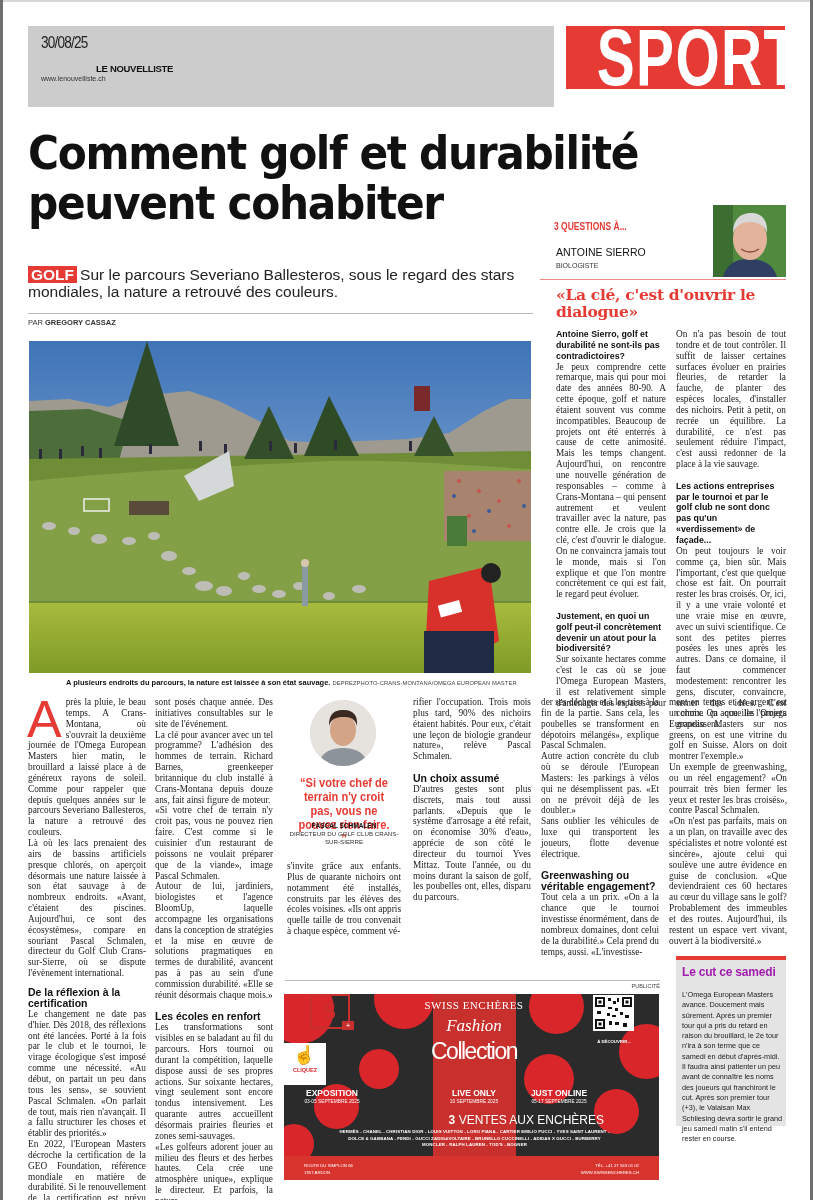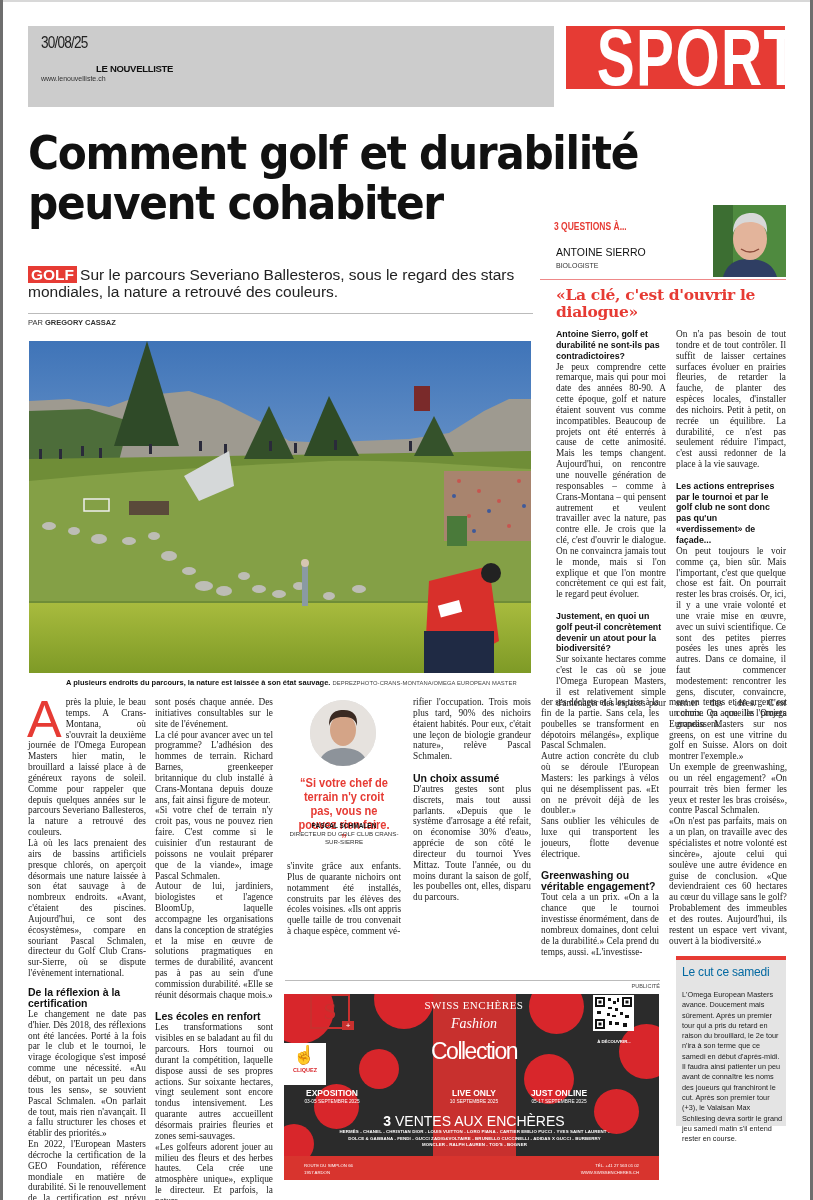--- a/index.html
+++ b/index.html
@@ -54,42 +54,42 @@
   .pq-role { position: absolute; left: 287px; top: 830px; width: 114px; text-align: center; font-family: "Liberation Sans", sans-serif; font-size: 6.2px; line-height: 7.5px; color: #333; }
 
   
   .ad-rule { position: absolute; left: 285px; top: 980px; width: 375px; height: 1px; background: #bbb; }
   .ad-label { position: absolute; left: 600px; top: 983px; width: 60px; text-align: right; font-family: "Liberation Sans", sans-serif; font-size: 5.5px; color: #444; }
   .ad { position: absolute; left: 284px; top: 994px; width: 375px; height: 186px; overflow: hidden; background: #2b2b2b; font-family: "Liberation Sans", sans-serif; color: #fff; }
   .ad .blob { position: absolute; border-radius: 50%; background: #d8262b; }
   .ad .strip { position: absolute; left: 149px; top: 0; width: 83px; height: 186px; background: #c8302e; }
   .ad .footer { position: absolute; left: 0; top: 162px; width: 375px; height: 24px; background: #d8342e; }
   .ad-brand { position: absolute; left: 95px; top: 5px; width: 190px; text-align: center; font-family: "Liberation Serif", serif; font-size: 11px; letter-spacing: 0.5px; color: #fff; }
-  .ad-fashion { position: absolute; left: 95px; top: 22px; width: 190px; text-align: center; font-family: "Liberation Serif", serif; font-style: italic; font-size: 14px; color: #fff; }
+  .ad-fashion { position: absolute; left: 95px; top: 22px; width: 190px; text-align: center; font-family: "Liberation Serif", serif; font-style: italic; font-size: 17px; color: #fff; }
   .ad-collection { position: absolute; left: 95px; top: 44px; width: 190px; text-align: center; font-family: "Liberation Sans", sans-serif; font-size: 23px; letter-spacing: -1.5px; color: #fff; }
   .ad-event { position: absolute; top: 94px; text-align: center; }
   .ad-event .t { font-weight: bold; font-size: 8.5px; color: #fff; }
   .ad-event .d { font-size: 4.8px; color: #fff; margin-top: 1px; }
-  .ad-ventes { position: absolute; left: 60px; top: 119px; width: 260px; text-align: center; font-size: 14px; color: #fff; }
+  .ad-ventes { position: absolute; left: 60px; top: 119px; width: 260px; text-align: right; font-size: 12px; color: #fff; }
   .ad-ventes b { font-weight: bold; }
   .ad-brands { position: absolute; left: 53px; top: 135px; width: 275px; text-align: center; font-size: 4.4px; line-height: 6.6px; font-weight: bold; color: #fff; letter-spacing: 0.1px; }
   .ad-addr { position: absolute; left: 20px; top: 168px; font-size: 4.3px; line-height: 7px; color: #fff; }
   .ad-contact { position: absolute; right: 20px; top: 168px; text-align: right; font-size: 4.3px; line-height: 7px; color: #fff; }
   .ad-logo { position: absolute; left: 26px; top: 0; width: 40px; height: 35px; border: 2px solid #c8302e; color: #c8302e; font-family: "Liberation Serif", serif; font-size: 24px; text-align: center; line-height: 30px; }
   .ad-logo-plus { position: absolute; left: 58px; top: 27px; width: 12px; height: 9px; background: #c8302e; color: #fff; font-size: 8px; line-height: 9px; text-align: center; }
   .ad-click { position: absolute; left: 0; top: 49px; width: 42px; height: 42px; background: #fff; text-align: center; }
   .ad-click .hand { font-size: 18px; color: #d8262b; line-height: 24px; }
   .ad-click .lbl { font-size: 5.5px; font-weight: bold; color: #d8262b; }
   .ad-qr { position: absolute; left: 309px; top: 1px; width: 41px; height: 36px; background: #fff; }
   .ad-discover { position: absolute; left: 300px; top: 45px; width: 60px; text-align: center; font-size: 4.3px; font-weight: bold; color: #fff; }
 
   
   .box { position: absolute; left: 676px; top: 957px; width: 110px; height: 169px; background: #e4e4e4; }
   .box-bar { position: absolute; left: 676px; top: 956px; width: 110px; height: 4px; background: #e63b34; }
-  .box-title { position: absolute; left: 682px; top: 965px; font-family: "Liberation Sans", sans-serif; font-weight: normal; font-size: 12px; color: #0369a1; letter-spacing: -0.2px; }
+  .box-title { position: absolute; left: 682px; top: 965px; font-family: "Liberation Sans", sans-serif; font-weight: bold; font-size: 12px; color: #a21caf; letter-spacing: -0.2px; }
   .box-text { position: absolute; left: 682px; top: 990px; width: 102px; font-family: "Liberation Sans", sans-serif; font-size: 7.3px; line-height: 10.3px; color: #222; }
 </style>
 </head>
 <body>
 
 <div class="page-edge-top"></div>
 <div class="page-edge-left"></div>
 <div class="page-edge-right"></div>
 
 <div class="hdr-box">

